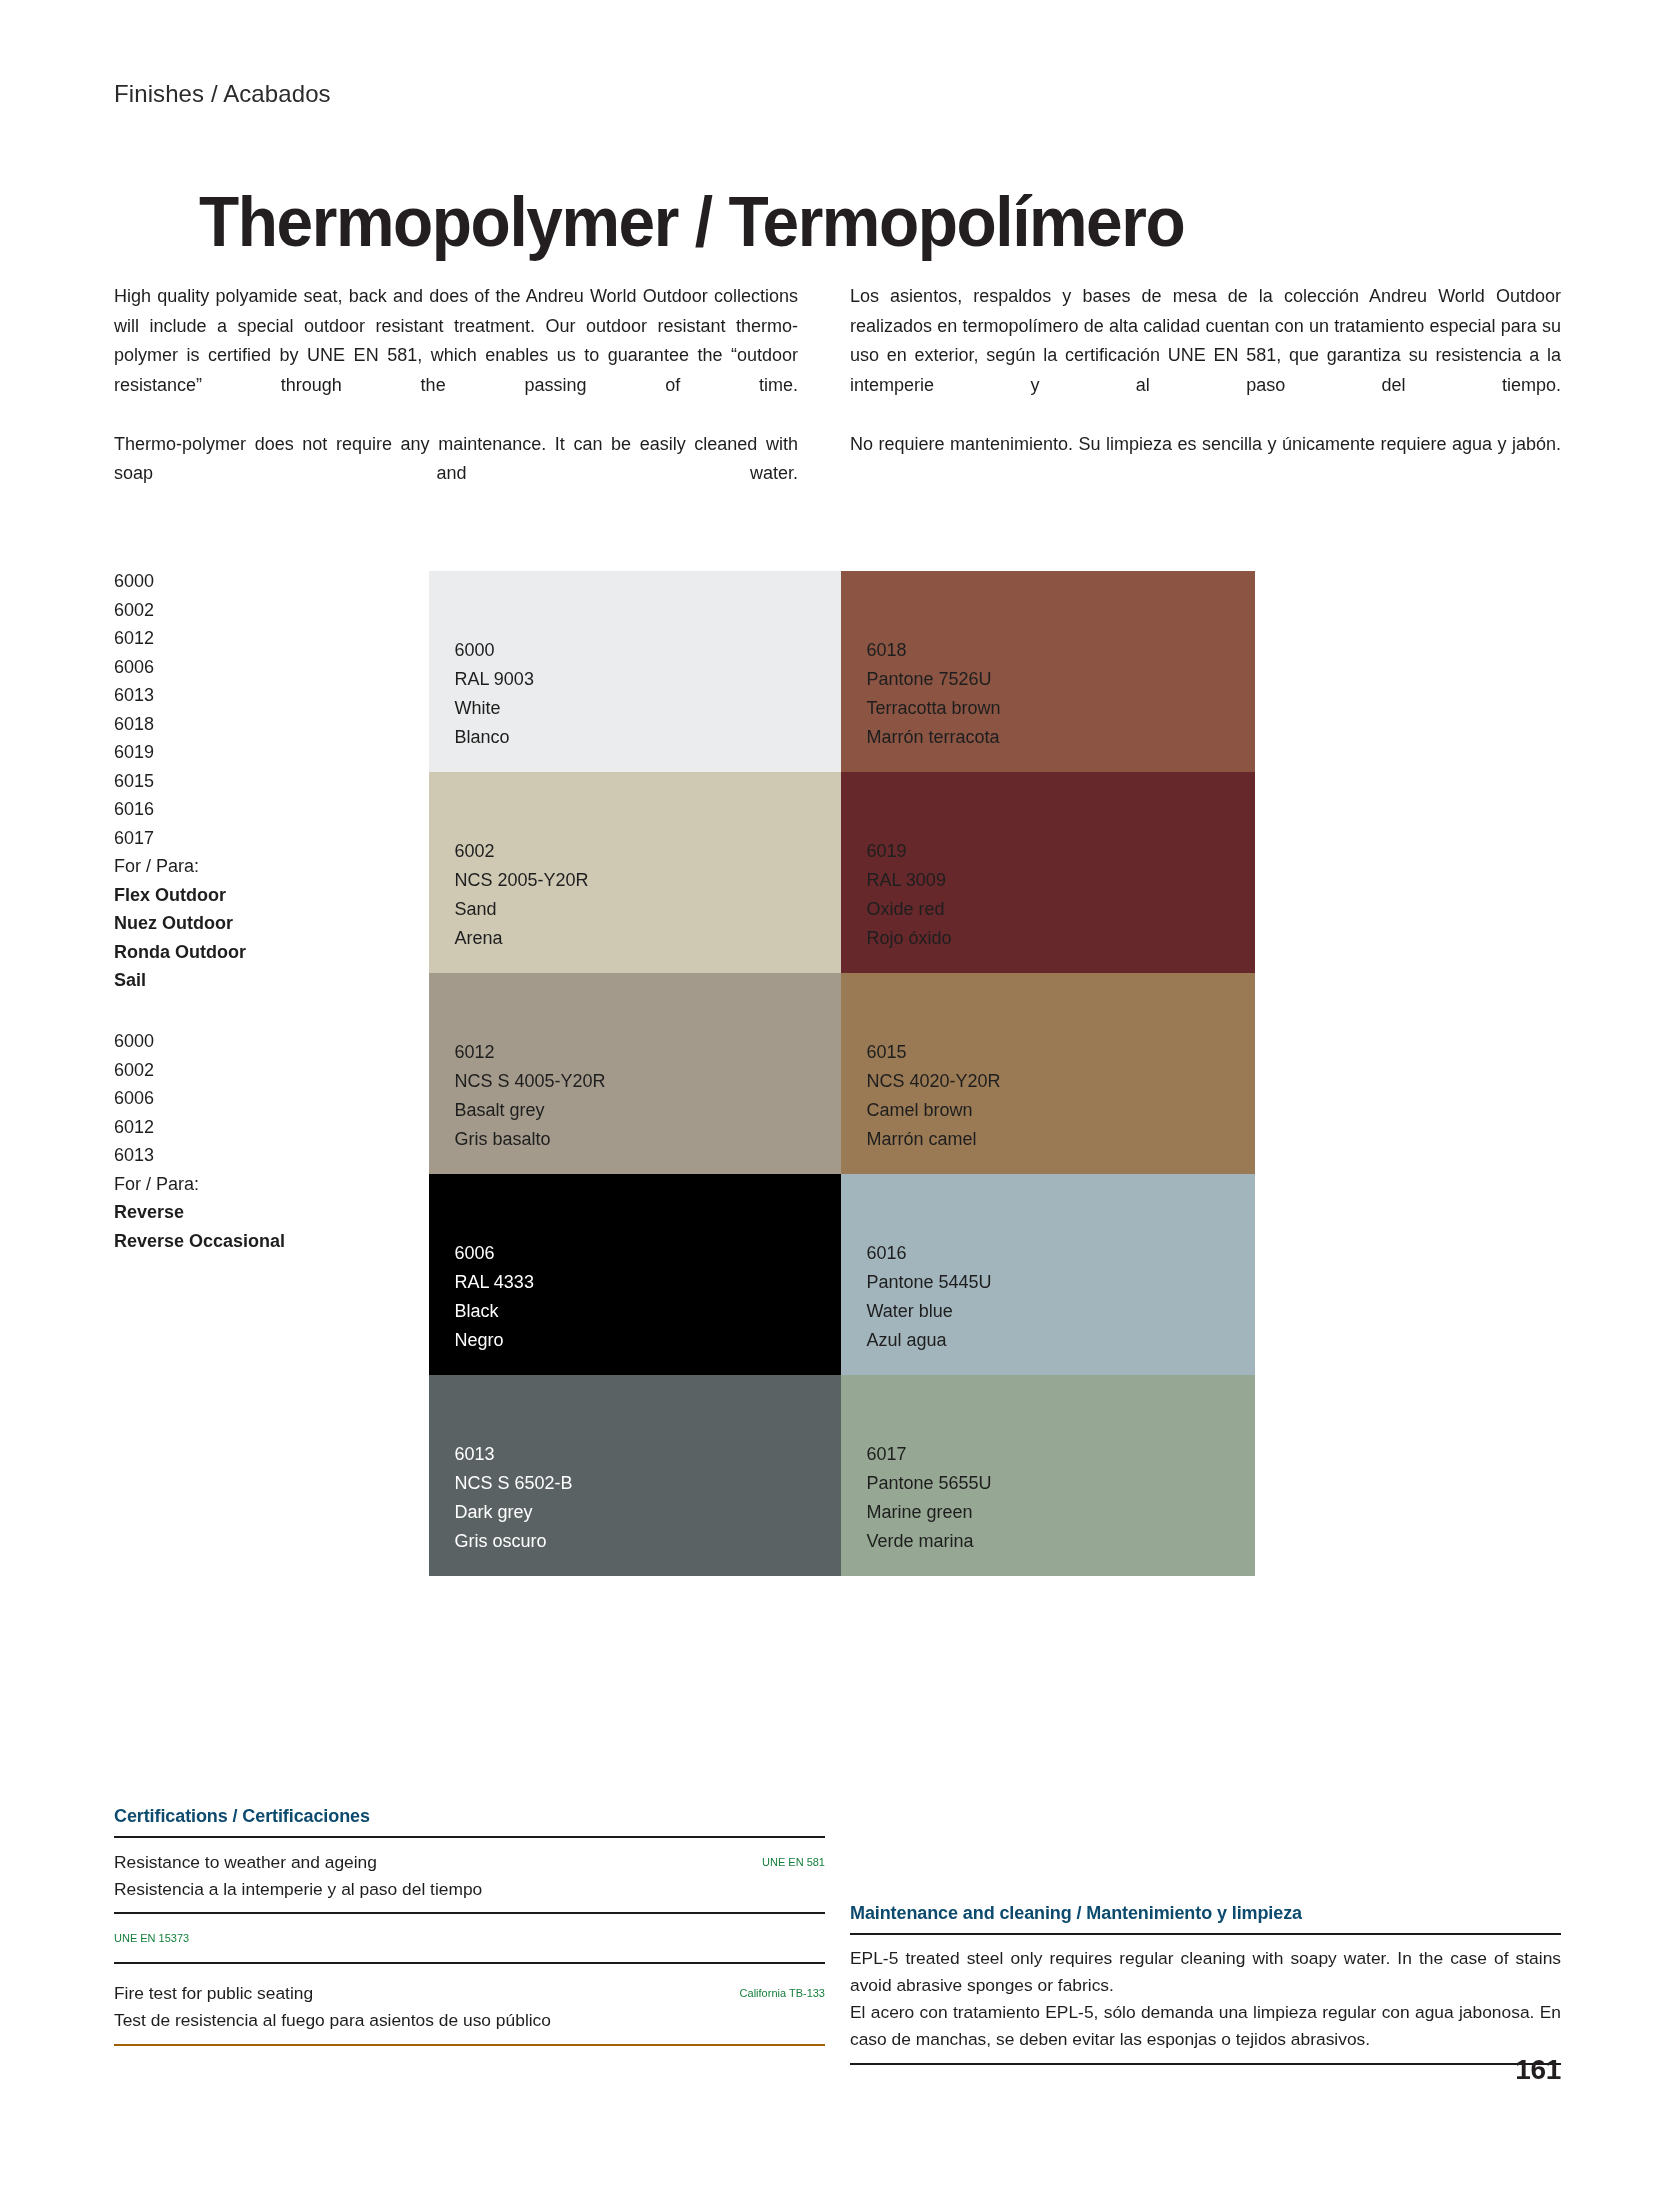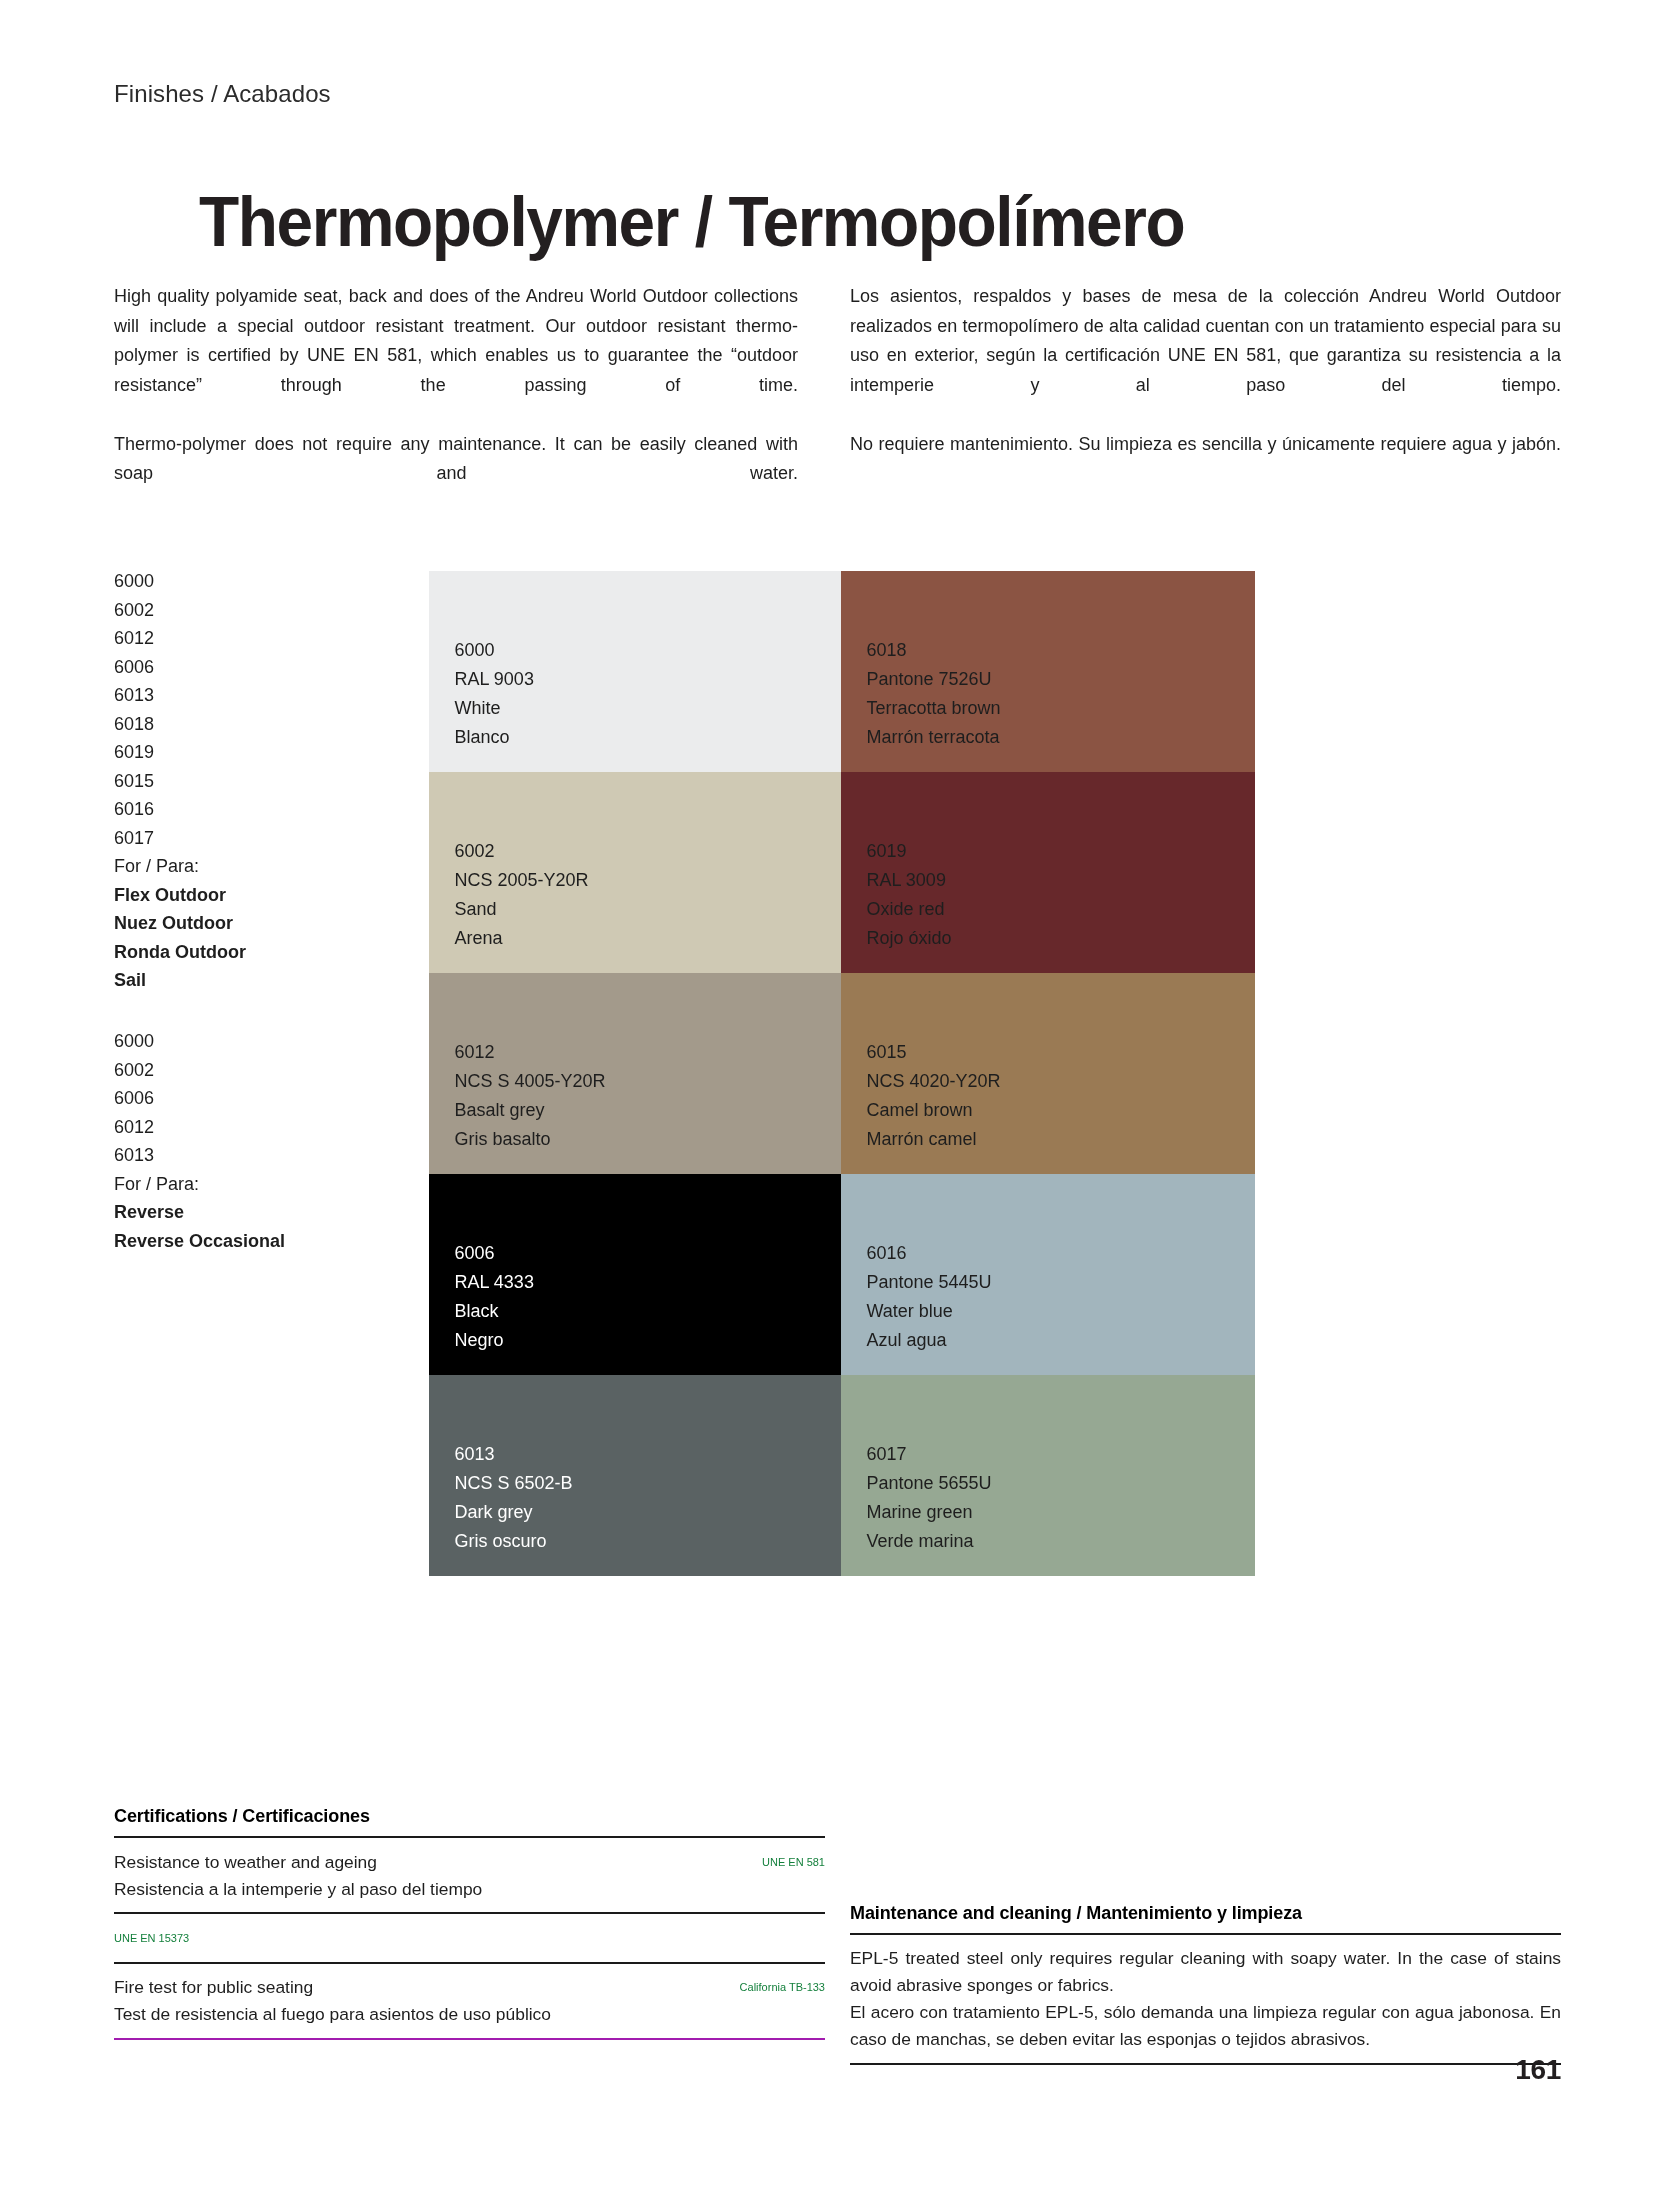--- a/index.html
+++ b/index.html
@@ -98,21 +98,21 @@
     line-height: 29px;
   }
   .swatch .labels div { white-space: nowrap; }
   .swatch.dark .labels { color: #ffffff; }
   .swatch.light .labels { color: #1e1e1e; }
 
   
   .section-title {
     font-size: 18px;
     font-weight: 700;
-    color: #000000;
+    color: #0c4a6e;
     letter-spacing: -0.1px;
     white-space: nowrap;
   }
   #certifications {
     position: absolute;
     left: 114px;
     top: 1806px;
     width: 711px;
   }
   #certifications .rule {
@@ -120,21 +120,21 @@
     margin-top: 9.4px;
   }
   .cert-row {
     display: flex;
     align-items: flex-start;
     justify-content: space-between;
     padding-top: 10.7px;
     padding-bottom: 9.4px;
     border-bottom: 2px solid #1a1a1a;
   }
-  .cert-row:last-child { border-bottom: 2px solid #a21caf; }
+  .cert-row:last-child { border-bottom: 2px solid #a16207; margin-top: 6px; }
   .cert-names {
     font-size: 17.4px;
     line-height: 27px;
     color: #1e1e1e;
   }
   .cert-names div { white-space: nowrap; }
   .cert-value {
     font-size: 11px;
     line-height: 27px;
     color: #15803d;

